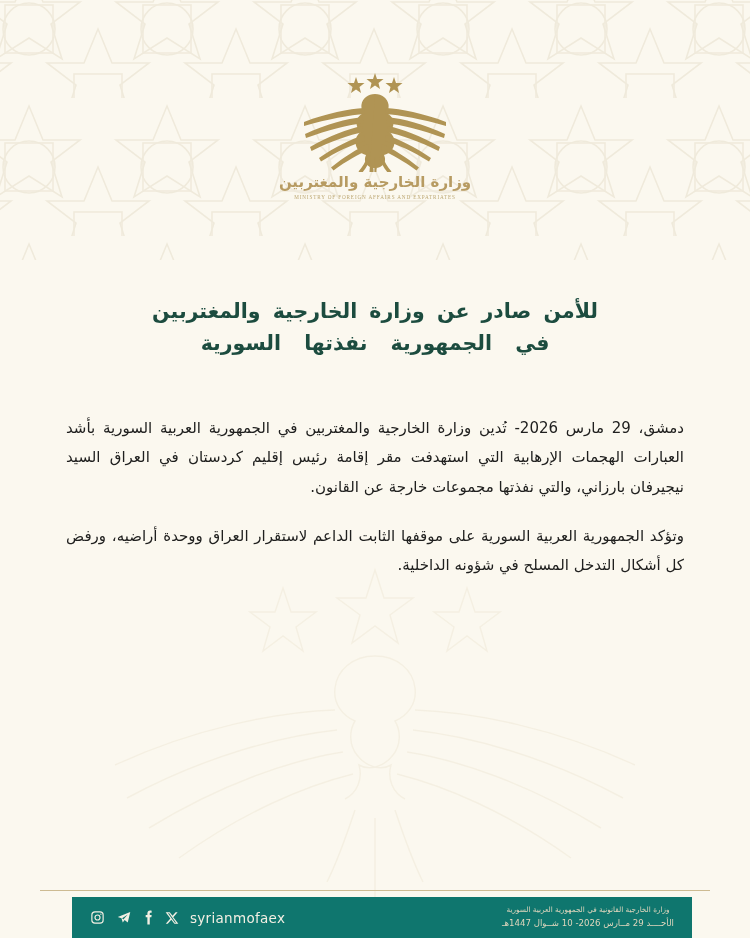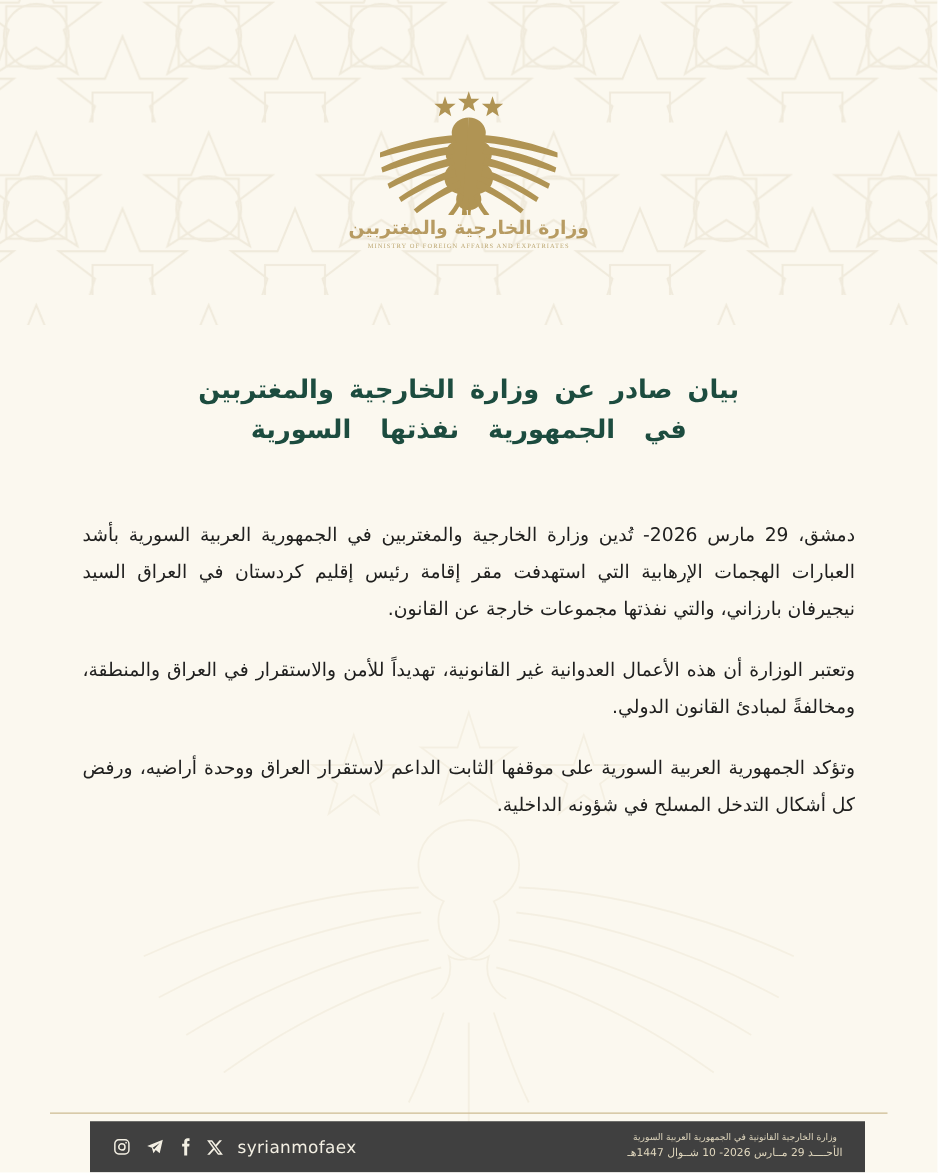--- a/index.html
+++ b/index.html
@@ -120,21 +120,21 @@
     top: 890px;
     height: 1px;
     background: #cdbb92;
   }
   .footer-bar {
     position: absolute;
     left: 72px;
     top: 897px;
     width: 620px;
     height: 41px;
-    background: #404040;
+    background: #0f766e;
     display: flex;
     align-items: center;
     justify-content: space-between;
     padding: 0 18px;
     box-sizing: border-box;
     direction: ltr;
   }
   .social {
     display: flex;
     align-items: center;
@@ -219,27 +219,26 @@
         <path d="M162 166c5 14 11 24 19 33l-6 4c-9-10-15-21-19-33z"></path>
       </g>
     </svg>
     <div class="emblem-words">
       <div class="emblem-ar">وزارة الخارجية والمغتربين</div>
       <div class="emblem-en">MINISTRY OF FOREIGN AFFAIRS AND EXPATRIATES</div>
     </div>
   </div>
 
   <div class="title-block">
-    <span class="title-line l1">بيان صادر عن وزارة الخارجية والمغتربين</span>
+    <span class="title-line l1">للأمن صادر عن وزارة الخارجية والمغتربين</span>
     <span class="title-line l2">في الجمهورية نفذتها السورية</span>
   </div>
 
   <div class="body-block">
     <p class="para">دمشق، 29 مارس 2026- تُدين وزارة الخارجية والمغتربين في الجمهورية العربية السورية بأشد العبارات الهجمات الإرهابية التي استهدفت مقر إقامة رئيس إقليم كردستان في العراق السيد نيجيرفان بارزاني، والتي نفذتها مجموعات خارجة عن القانون.</p>
-    <p class="para">وتعتبر الوزارة أن هذه الأعمال العدوانية غير القانونية، تهديداً للأمن والاستقرار في العراق والمنطقة، ومخالفةً لمبادئ القانون الدولي.</p>
     <p class="para">وتؤكد الجمهورية العربية السورية على موقفها الثابت الداعم لاستقرار العراق ووحدة أراضيه، ورفض كل أشكال التدخل المسلح في شؤونه الداخلية.</p>
   </div>
 
   <div class="footer-rule"></div>
 
   <div class="footer-bar">
     <div class="social">
       <span>
         <svg width="15" height="15" viewBox="0 0 24 24" fill="none" stroke="#f3efe3" stroke-width="1.9">
           <rect x="3" y="3" width="18" height="18" rx="5"></rect>

